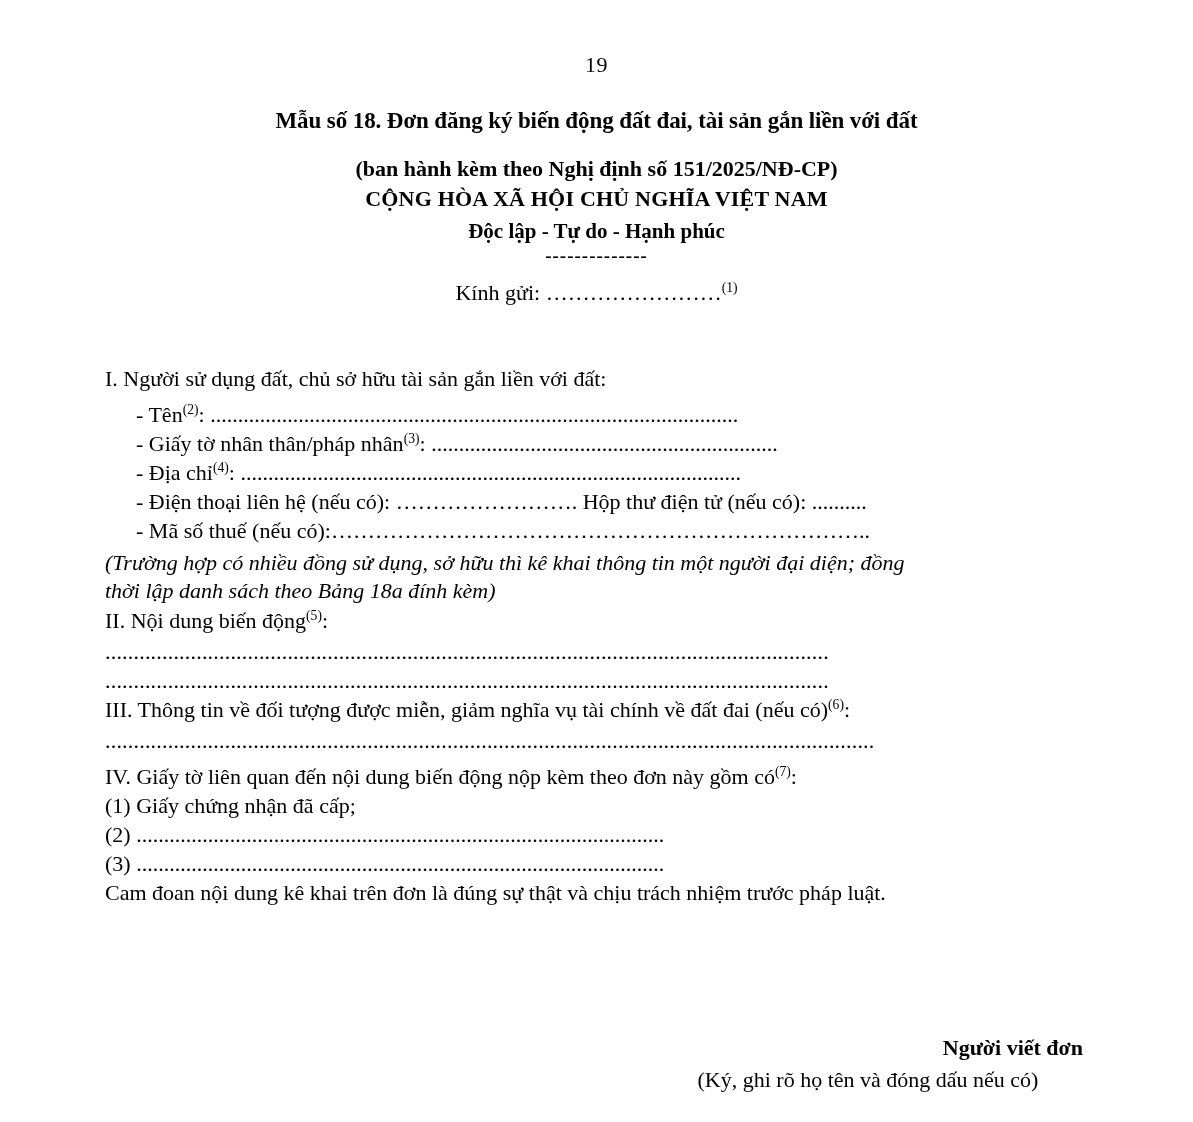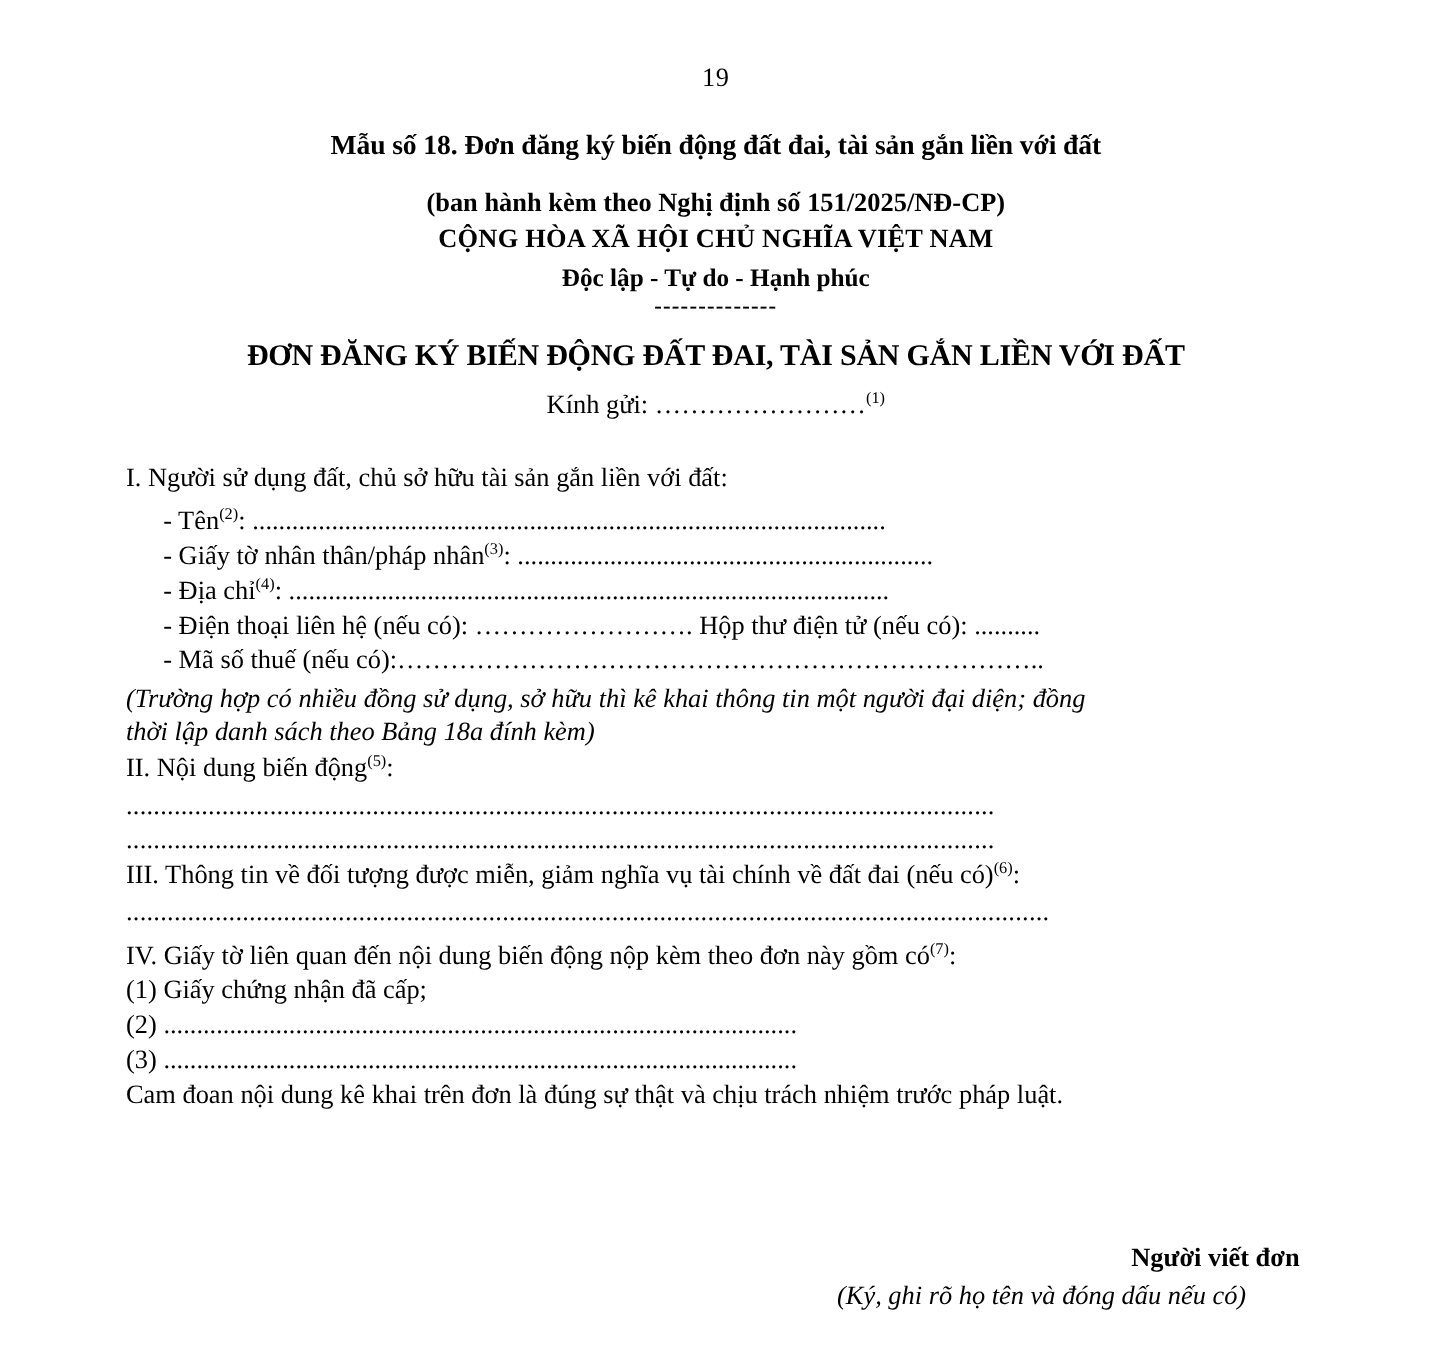--- a/index.html
+++ b/index.html
@@ -85,21 +85,21 @@
     font-size: 0.62em;
     vertical-align: super;
     line-height: 0;
   }
 
   
   .body-block {
     position: absolute;
     left: 105px;
     right: 100px;
-    top: 383px;
+    top: 364px;
     font-size: 22px;
     line-height: 1.32;
   }
 
   .sec-line {
     margin: 0;
     white-space: nowrap;
     overflow: hidden;
   }
 
@@ -140,40 +140,39 @@
     position: absolute;
     right: 110px;
     bottom: 28px;
     width: 430px;
     text-align: center;
     font-size: 22px;
     line-height: 1.34;
   }
   .sign-date { font-style: italic; }
   .sign-role { font-weight: bold; margin-top: 2px; text-align: right; }
-  .sign-hint { font-style: italic; margin-top: 2px; }
+  .sign-hint { margin-top: 2px; }
 </style>
 </head>
 <body>
 
 <div class="page">
 
   <div class="pagenum">19</div>
 
   <div class="form-title">Mẫu số 18. Đơn đăng ký biến động đất đai, tài sản gắn liền với đất</div>
 
   <div class="decree">(ban hành kèm theo Nghị định số 151/2025/NĐ-CP)</div>
 
   <div class="national-head">CỘNG HÒA XÃ HỘI CHỦ NGHĨA VIỆT NAM</div>
 
   <div class="motto">Độc lập - Tự do - Hạnh phúc</div>
 
   <div class="dash-sep">--------------</div>
 
-  <div class="doc-title">ĐƠN ĐĂNG KÝ BIẾN ĐỘNG ĐẤT ĐAI, TÀI SẢN GẮN LIỀN VỚI ĐẤT</div>
 
   <div class="recipient">
     <span>Kính gửi:</span>
     <span>……………………</span><sup>(1)</sup>
   </div>
 
   <div class="body-block">
 
     <div class="sec-line sec-head">I. Người sử dụng đất, chủ sở hữu tài sản gắn liền với đất:</div>
     <div class="gap-sm"></div>

